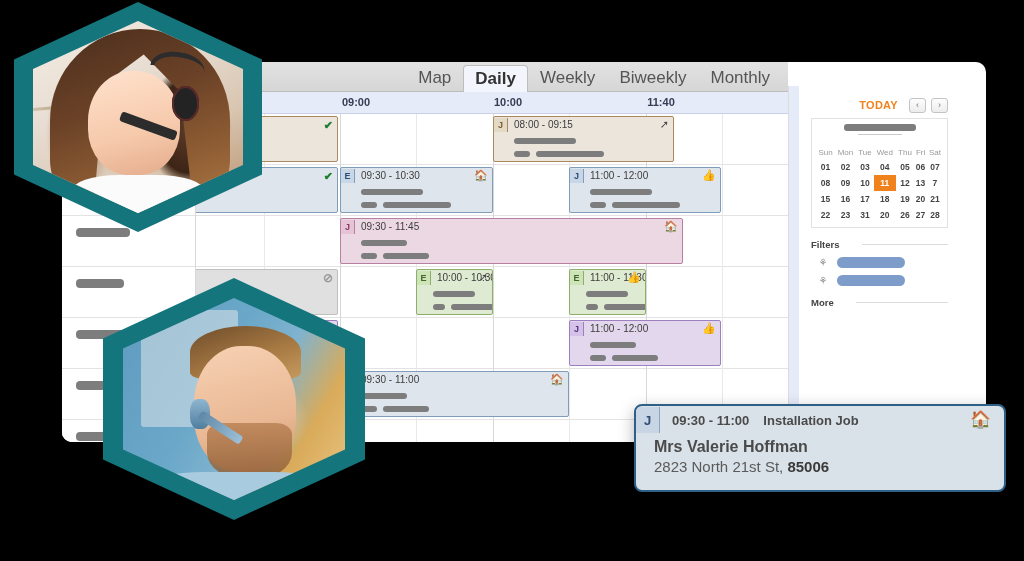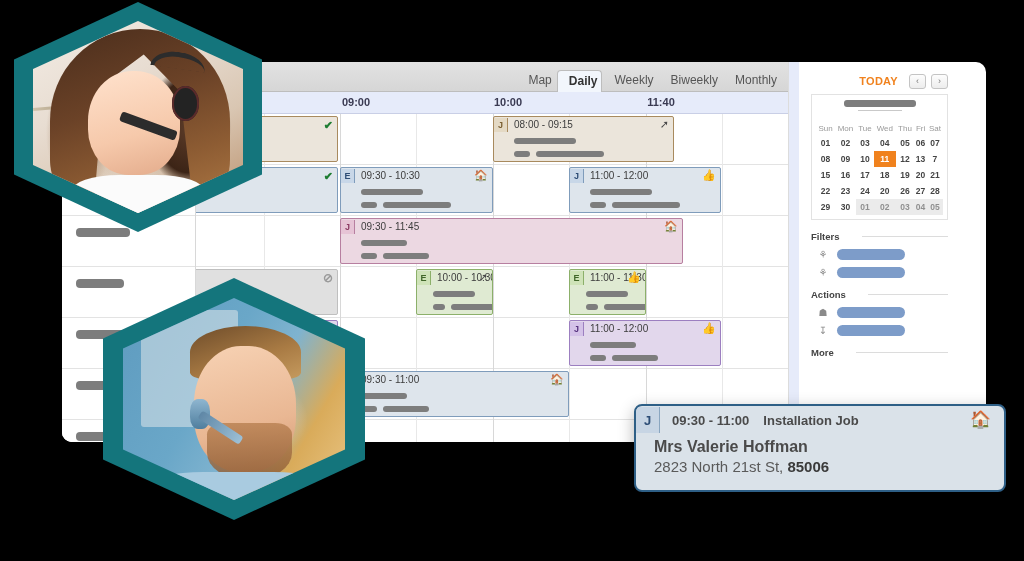--- a/index.html
+++ b/index.html
@@ -19,21 +19,21 @@
   #scheduler{ position:relative; width:726px; height:100%; background:#fff; }
 
   #toolbar{
     position:absolute; left:0; top:0; right:0; height:30px;
     background:linear-gradient(#e2e2e2,#d6d6d6);
     border-bottom:1px solid #bdbdbd;
     display:flex; justify-content:flex-end; align-items:flex-end;
     padding-right:6px;
   }
   .tab{
-    font-size:12px; color:#555; padding:4px 4px 5px 11px;
+    font-size:17px; color:#555; padding:4px 11px 5px 11px;
     border:1px solid transparent; border-bottom:none; cursor:default;
     border-radius:4px 4px 0 0; line-height:1;
   }
   .tab.active{
     background:#f2f6fc; color:#333; border-color:#bdbdbd;
     font-weight:bold; position:relative; top:1px;
   }
 
   #timebar{
     position:absolute; left:0; top:30px; right:0; height:22px;
@@ -91,21 +91,21 @@
   .blockfill.purple{ background:#e2d7ec; border:1px solid #9c7fc0;}
   .blockfill.grey{ background:#e0e0e0; border:1px solid #bfbfbf;}
   .corner{ position:absolute; right:4px; top:2px; font-size:11px; font-weight:bold;}
   .tick{ color:#1e7d32; }
   .noentry{ color:#9a9a9a; font-size:12px; top:1px;}
 
   
   #rightpanel{
     position:relative; width:170px; height:100%;
     background:#fff; border-left:1px solid #dcdcdc;
-    display:flex; flex-direction:column;
+    display:flex; flex-direction:column;margin-top:24px;
   }
   #rp-strip{ position:absolute; left:0; top:0; bottom:0; width:10px; background:#e6ebfa; }
   #rp-body{ position:absolute; left:10px; right:0; top:0; bottom:0; padding:6px 10px 0 12px; }
   #cal-head{ display:flex; align-items:center; justify-content:flex-end; gap:5px; height:26px;}
   #today-btn{ color:#f0821e; font-weight:bold; font-size:11px; letter-spacing:.3px; margin-right:6px;}
   .navbtn{
     width:17px; height:15px; border:1px solid #c4c4c4; border-radius:3px;
     background:linear-gradient(#fdfdfd,#ededed); font-size:9px; color:#777;
     display:flex; align-items:center; justify-content:center;
   }
@@ -463,68 +463,45 @@
                 <td>16</td>
                 <td>17</td>
                 <td>18</td>
                 <td>19</td>
                 <td>20</td>
                 <td>21</td>
               </tr>
               <tr>
                 <td>22</td>
                 <td>23</td>
-                <td>24</td>
+                <td>31</td>
                 <td>20</td>
                 <td>26</td>
                 <td>27</td>
                 <td>28</td>
               </tr>
-              <tr>
-                <td>29</td>
-                <td>30</td>
-                <td class="out">01</td>
-                <td class="out">02</td>
-                <td class="out">03</td>
-                <td class="out">04</td>
-                <td class="out">05</td>
-              </tr>
             </tbody>
           </table>
         </div>
 
         <div class="sec">
           <div class="sec-head">
             <span class="t">Filters</span>
             <span class="rule"></span>
           </div>
           <div class="sec-row">
             <span class="ic">⚘</span>
             <span class="pill"></span>
           </div>
           <div class="sec-row">
             <span class="ic">⚘</span>
             <span class="pill"></span>
           </div>
         </div>
 
-        <div class="sec">
-          <div class="sec-head">
-            <span class="t">Actions</span>
-            <span class="rule"></span>
-          </div>
-          <div class="sec-row">
-            <span class="ic">☗</span>
-            <span class="pill"></span>
-          </div>
-          <div class="sec-row">
-            <span class="ic">↧</span>
-            <span class="pill"></span>
-          </div>
-        </div>
 
         <div class="sec">
           <div class="sec-head">
             <span class="t">More</span>
             <span class="rule"></span>
           </div>
         </div>
 
       </div>
     </div>

